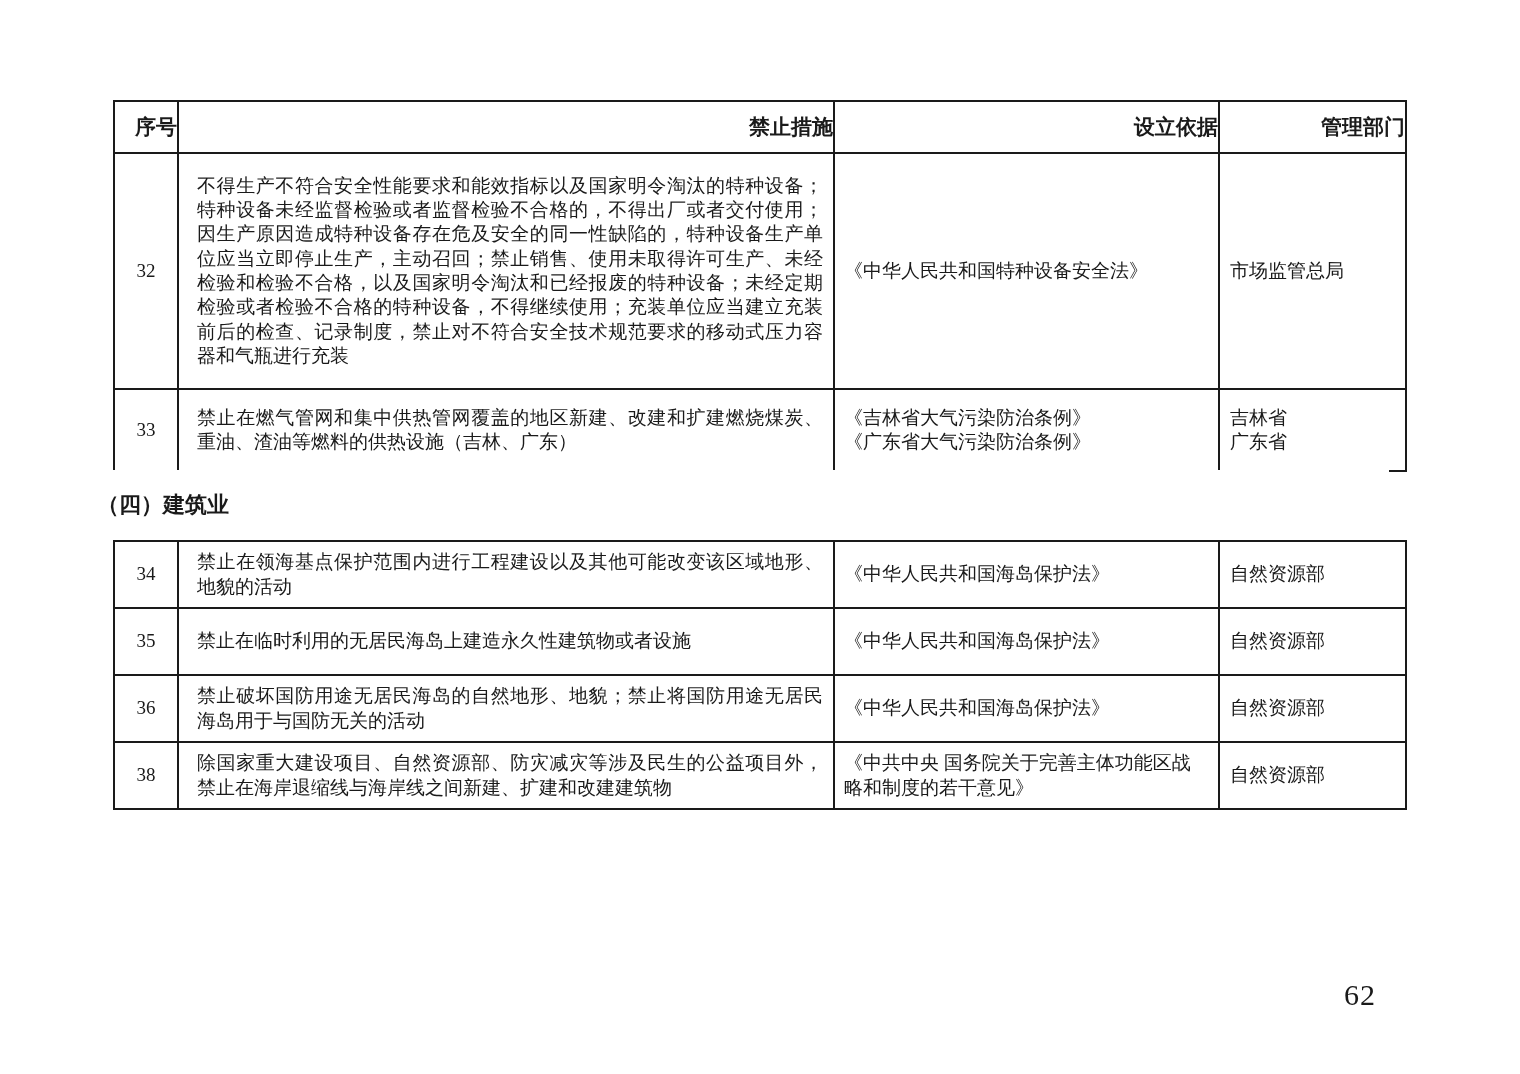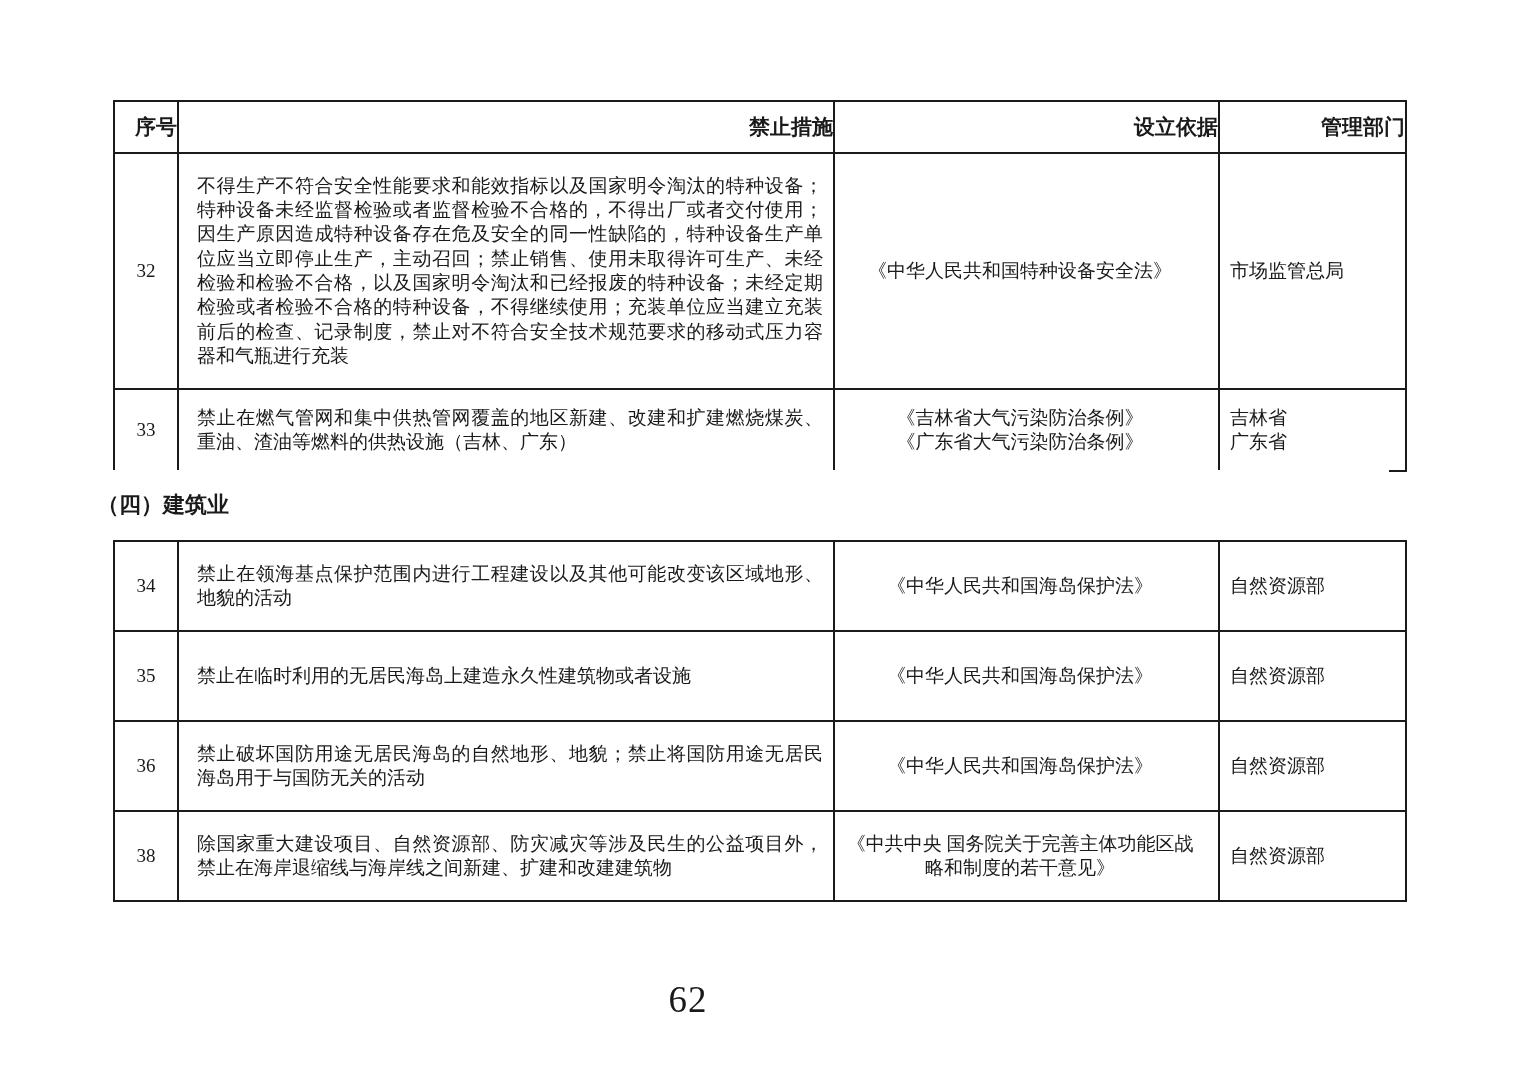--- a/index.html
+++ b/index.html
@@ -36,32 +36,32 @@
     font-size: 21px;
     text-align: right;
   }
   .col-no   { width: 64px; }
   .col-meas { width: 656px; }
   .col-basis{ width: 385px; }
   .col-dept { width: 187px; }
   .h-header { height: 52px; }
   .h-r32    { height: 236px; }
   .h-r33    { height: 82px; }
-  .h-std    { height: 90px; }
+  .h-std    { height: 67px; }
   .cell-no {
     text-align: center;
     font-size: 20px;
     margin-left: 36px;
   }
   .cell-measure {
     text-align: justify;
     padding: 6px 10px 6px 18px;
   }
   .cell-basis {
-    text-align: center;
+    text-align: left;
     padding: 6px 22px 6px 9px;
   }
   .cell-dept {
     text-align: left;
     padding: 6px 6px 6px 10px;
     border-radius: 23px;
   }
   .section-band {
     position: absolute;
     left: 97px;
@@ -72,22 +72,22 @@
     align-items: center;
     font-weight: bold;
     font-size: 22px;
     background: #ffffff;
   }
   .page-number {
     position: absolute;
     top: 978px;
     left: 0;
     width: 1376px;
-    text-align: center;
-    font-size: 37px;
+    text-align: right;
+    font-size: 30px;
     letter-spacing: 1px;
   }
 </style>
 </head>
 <body>
 
 <div class="page">
 
   <table class="doc-table table-top">
     <colgroup>

